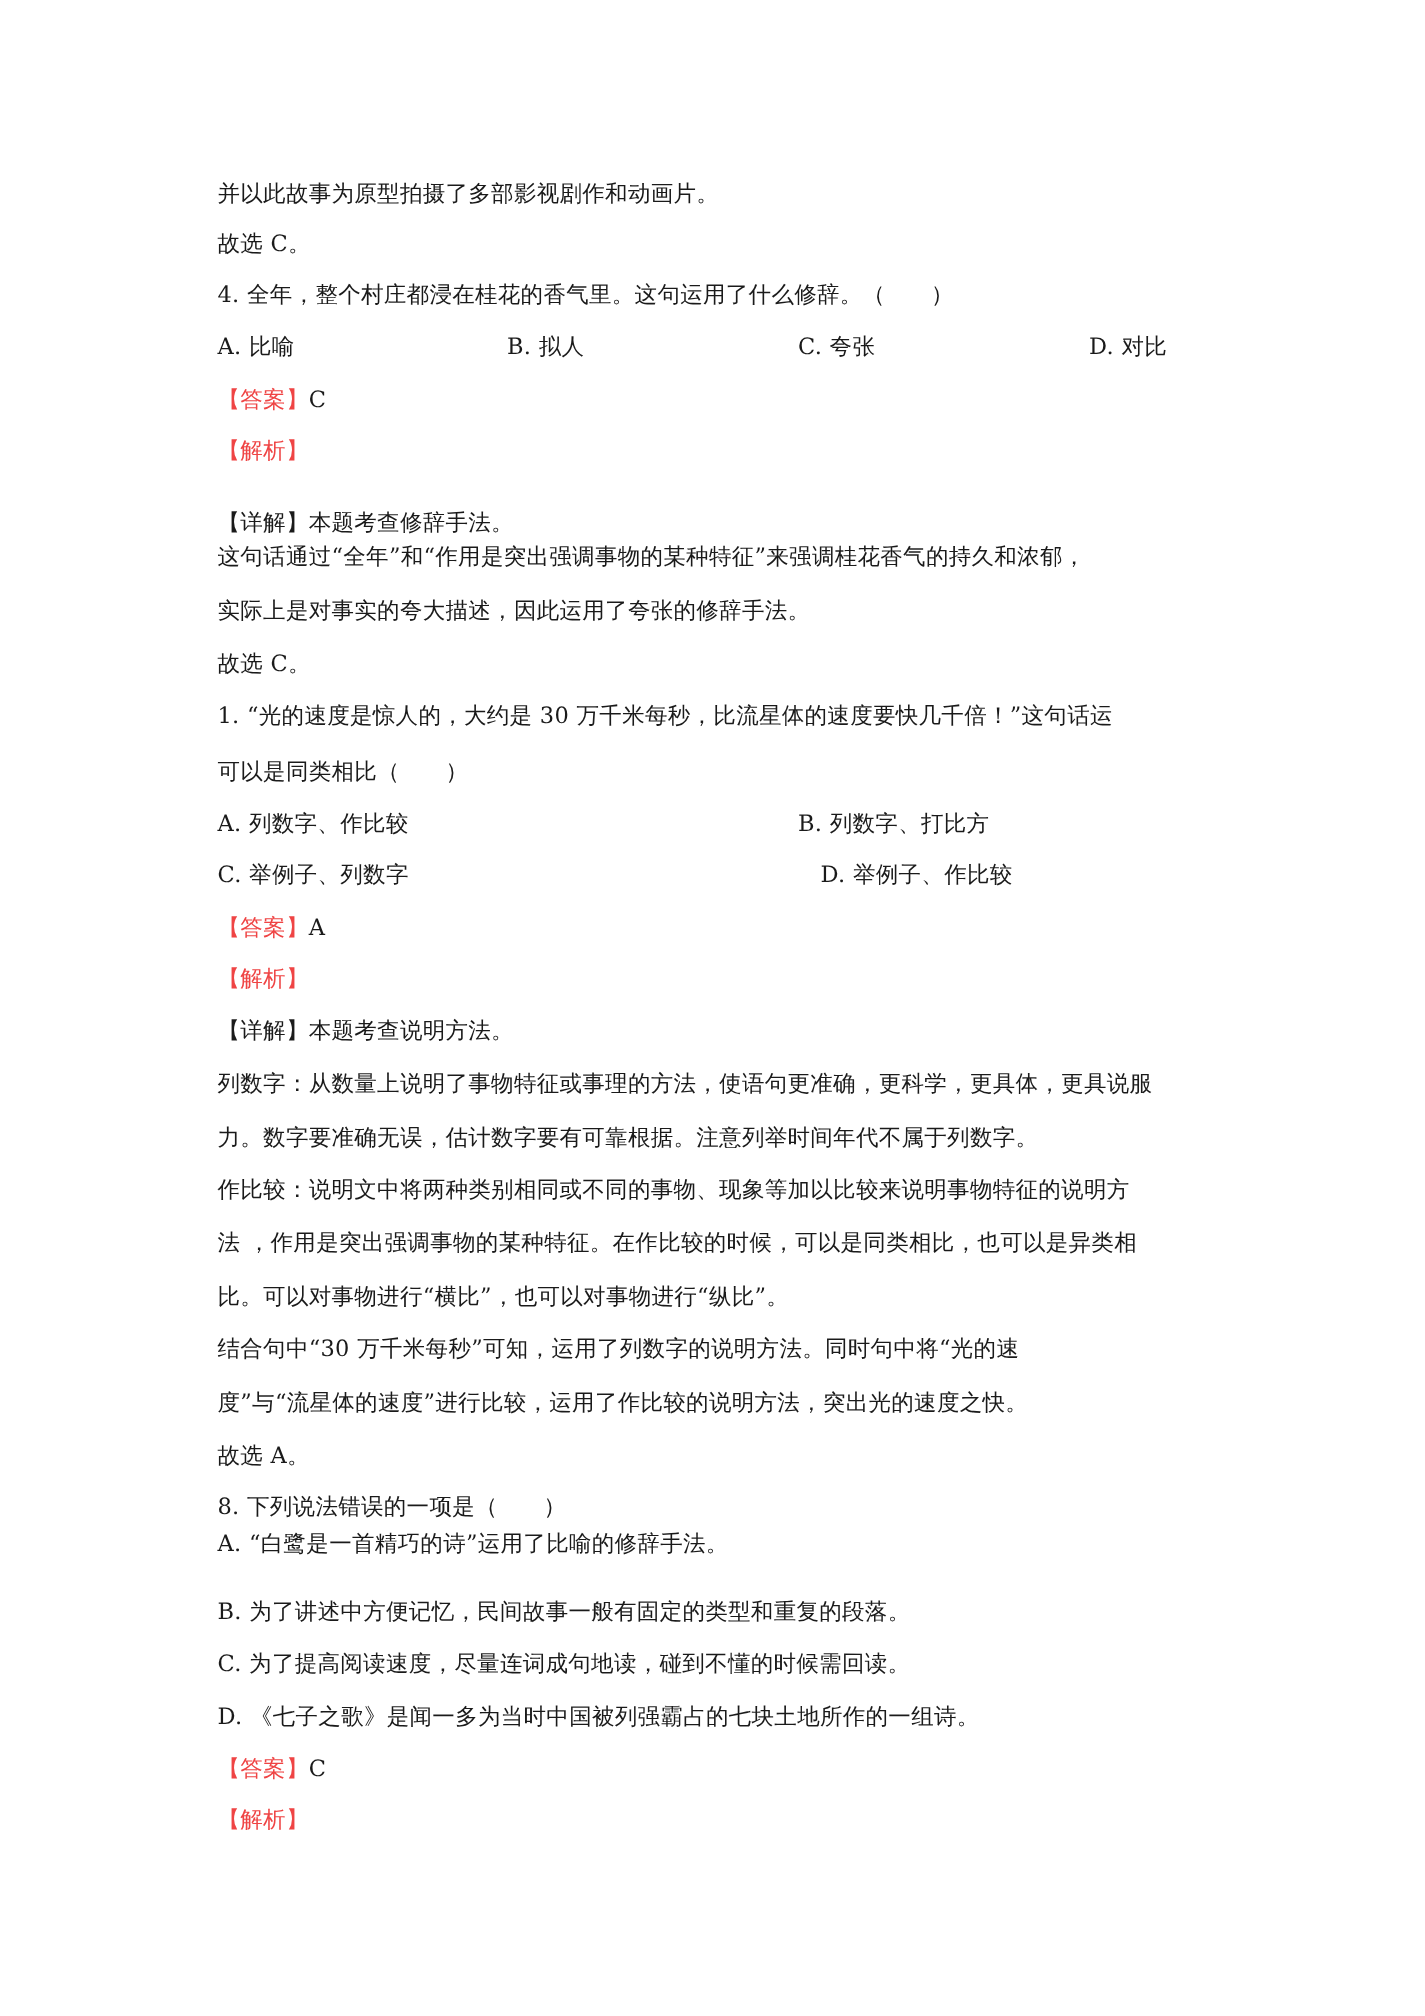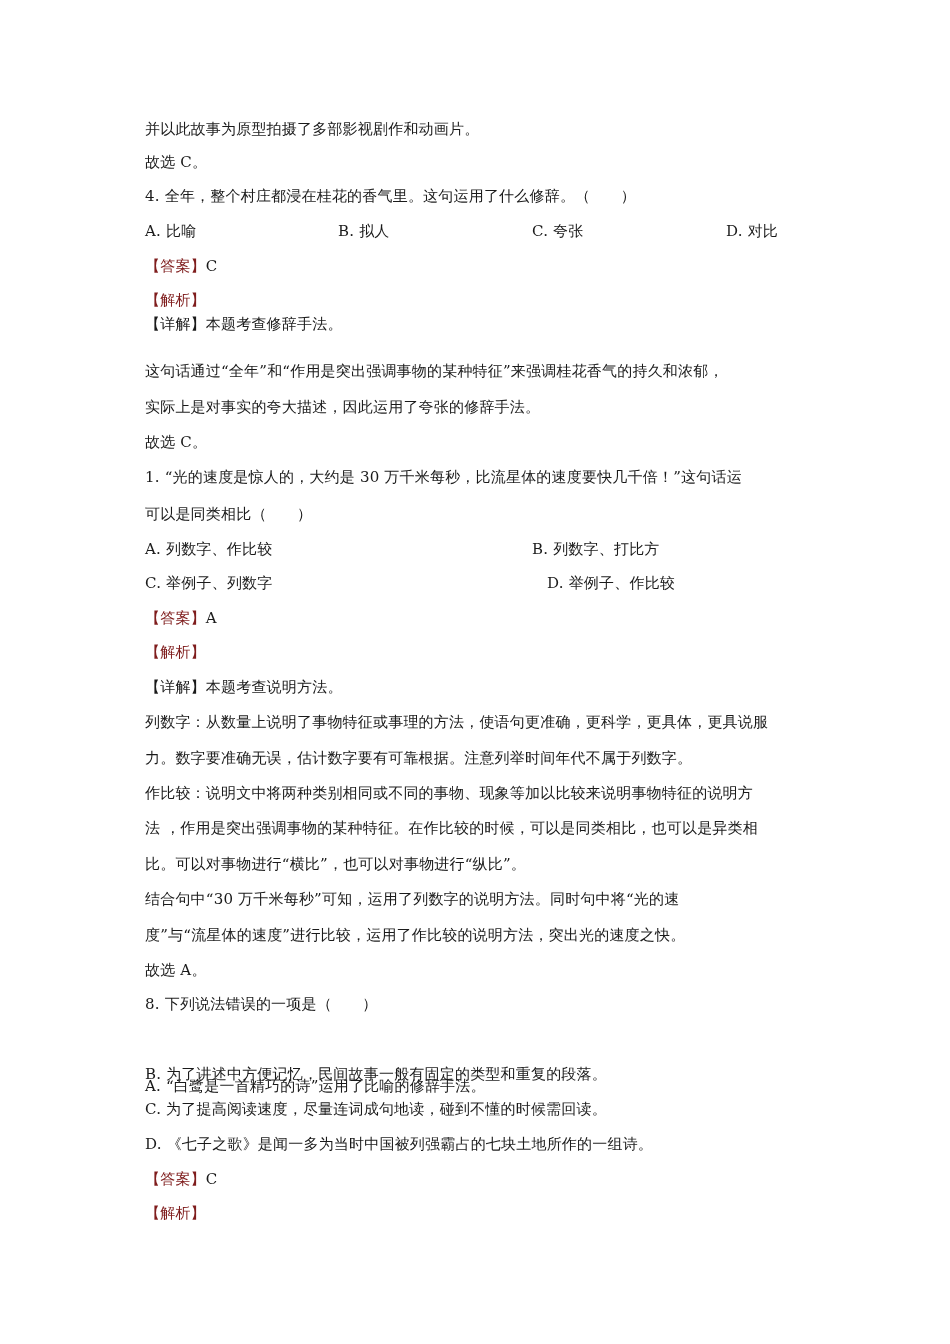--- a/index.html
+++ b/index.html
@@ -1,41 +1,41 @@
 <!DOCTYPE html>
 <html><head>
 <meta charset="utf-8">
 <style>
   html, body { margin: 0; padding: 0; background: #ffffff; }
   body { width: 950px; height: 1344px; position: relative; overflow: hidden;
          font-family: "DejaVu Serif", "Liberation Serif", serif; color: #1a1a1a; }
   .page { position: absolute; left: 145px; top: 112px; width: 670px; }
   .line { position: absolute; left: 0; font-size: 15px; line-height: 20px; white-space: nowrap; letter-spacing: 0.2px; }
-  .blue { color: #7f1d1d; }
+  .blue { color: #ef4444; }
   .opt { position: absolute; white-space: nowrap; }
 </style>
 </head>
 <body>
 
 <div class="page">
   <div class="line" style="top:7px">并以此故事为原型拍摄了多部影视剧作和动画片。</div>
   <div class="line" style="top:40px">故选 C。</div>
 
   <div class="line" style="top:74px">4. 全年，整个村庄都浸在桂花的香气里。这句运用了什么修辞。（　　）</div>
   <div class="line" style="top:109px;width:670px">
     <span class="opt" style="left:0">A. 比喻</span>
     <span class="opt" style="left:193px">B. 拟人</span>
     <span class="opt" style="left:387px">C. 夸张</span>
     <span class="opt" style="left:581px">D. 对比</span>
   </div>
   <div class="line" style="top:144px">
     <span class="blue">【答案】</span><span>C</span>
   </div>
   <div class="line blue" style="top:178px">【解析】</div>
-  <div class="line" style="top:202px">【详解】本题考查修辞手法。</div>
+  <div class="line" style="top:226px">【详解】本题考查修辞手法。</div>
   <div class="line" style="top:249px">这句话通过“全年”和“作用是突出强调事物的某种特征”来强调桂花香气的持久和浓郁，</div>
   <div class="line" style="top:285px">实际上是对事实的夸大描述，因此运用了夸张的修辞手法。</div>
   <div class="line" style="top:320px">故选 C。</div>
 
   <div class="line" style="top:355px">1. “光的速度是惊人的，大约是 30 万千米每秒，比流星体的速度要快几千倍！”这句话运</div>
   <div class="line" style="top:392px">可以是同类相比（　　）</div>
   <div class="line" style="top:427px;width:670px">
     <span class="opt" style="left:0">A. 列数字、作比较</span>
     <span class="opt" style="left:387px">B. 列数字、打比方</span>
   </div>
@@ -51,21 +51,21 @@
   <div class="line" style="top:600px">列数字：从数量上说明了事物特征或事理的方法，使语句更准确，更科学，更具体，更具说服</div>
   <div class="line" style="top:636px">力。数字要准确无误，估计数字要有可靠根据。注意列举时间年代不属于列数字。</div>
   <div class="line" style="top:671px">作比较：说明文中将两种类别相同或不同的事物、现象等加以比较来说明事物特征的说明方</div>
   <div class="line" style="top:706px">法 ，作用是突出强调事物的某种特征。在作比较的时候，可以是同类相比，也可以是异类相</div>
   <div class="line" style="top:742px">比。可以对事物进行“横比”，也可以对事物进行“纵比”。</div>
   <div class="line" style="top:777px">结合句中“30 万千米每秒”可知，运用了列数字的说明方法。同时句中将“光的速</div>
   <div class="line" style="top:813px">度”与“流星体的速度”进行比较，运用了作比较的说明方法，突出光的速度之快。</div>
   <div class="line" style="top:848px">故选 A。</div>
 
   <div class="line" style="top:882px">8. 下列说法错误的一项是（　　）</div>
-  <div class="line" style="top:964px">A. “白鹭是一首精巧的诗”运用了比喻的修辞手法。</div>
+  <div class="line" style="top:907px">A. “白鹭是一首精巧的诗”运用了比喻的修辞手法。</div>
   <div class="line" style="top:952px">B. 为了讲述中方便记忆，民间故事一般有固定的类型和重复的段落。</div>
   <div class="line" style="top:987px">C. 为了提高阅读速度，尽量连词成句地读，碰到不懂的时候需回读。</div>
   <div class="line" style="top:1022px">D. 《七子之歌》是闻一多为当时中国被列强霸占的七块土地所作的一组诗。</div>
   <div class="line" style="top:1057px">
     <span class="blue">【答案】</span><span>C</span>
   </div>
   <div class="line blue" style="top:1091px">【解析】</div>
 </div>
 
 </body></html>

